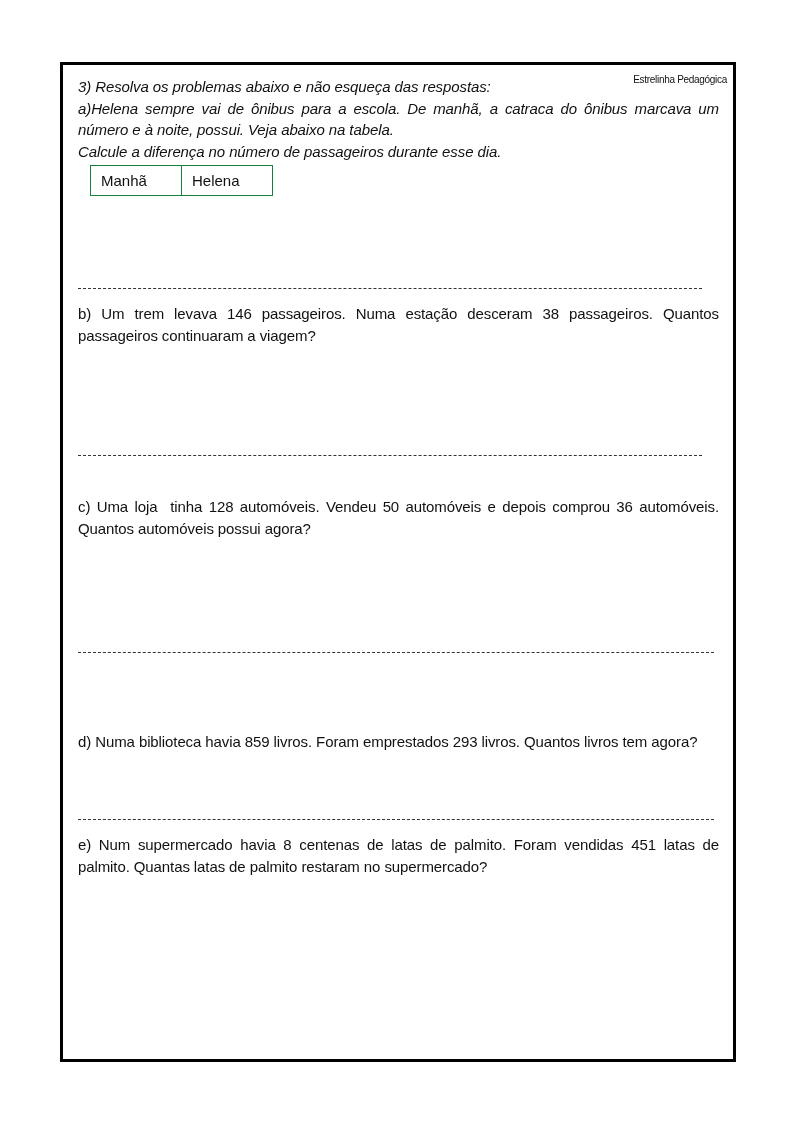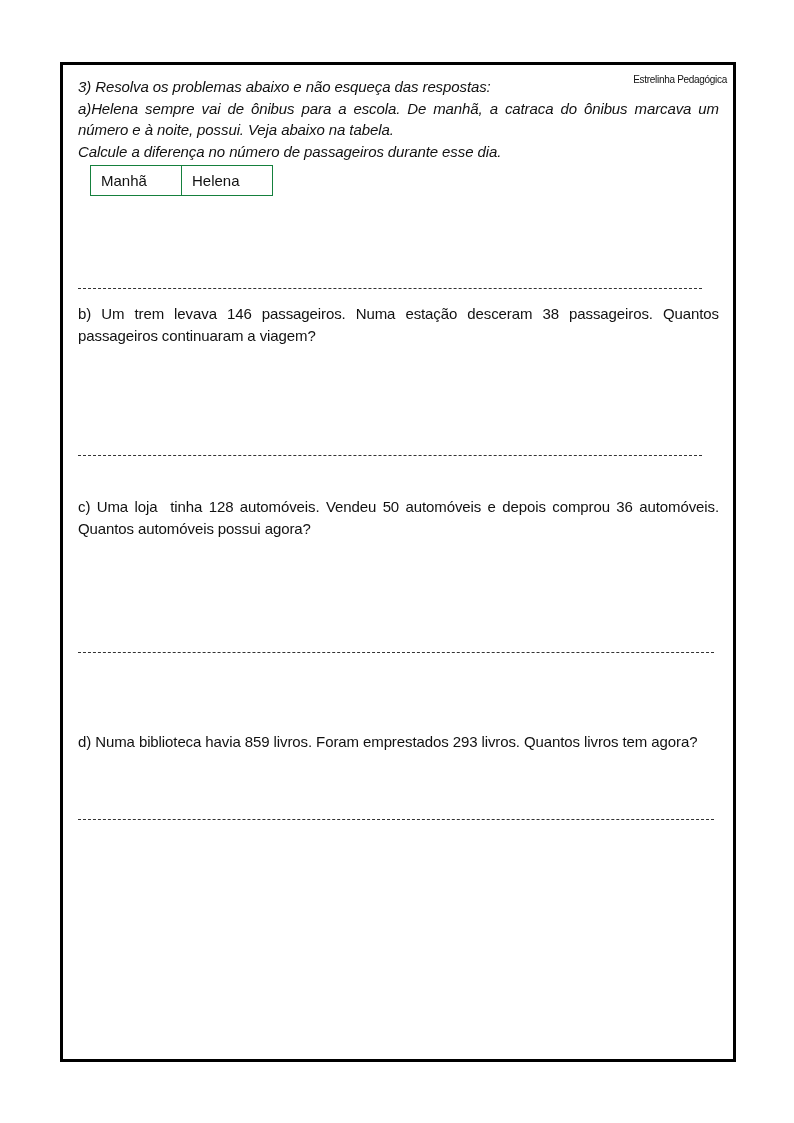--- a/index.html
+++ b/index.html
@@ -48,13 +48,14 @@
   <div class="sep sep1"></div>
   <div class="text q qb">b) Um trem levava 146 passageiros. Numa estação desceram 38 passageiros. Quantos passageiros continuaram a viagem?</div>
 
   <div class="sep sep2"></div>
   <div class="text q qc" style="white-space: pre-wrap;">c) Uma loja  tinha 128 automóveis. Vendeu 50 automóveis e depois comprou 36 automóveis. Quantos automóveis possui agora?</div>
 
   <div class="sep sep3"></div>
   <div class="text q qd">d) Numa biblioteca havia 859 livros. Foram emprestados 293 livros. Quantos livros tem agora?</div>
 
   <div class="sep sep4"></div>
+  <div class="text q qe">e) Num supermercado havia 8 centenas de latas de palmito. Foram vendidas 451 latas de palmito. Quantas latas de palmito restaram no supermercado?</div>
 </div>
 
 </body></html>

